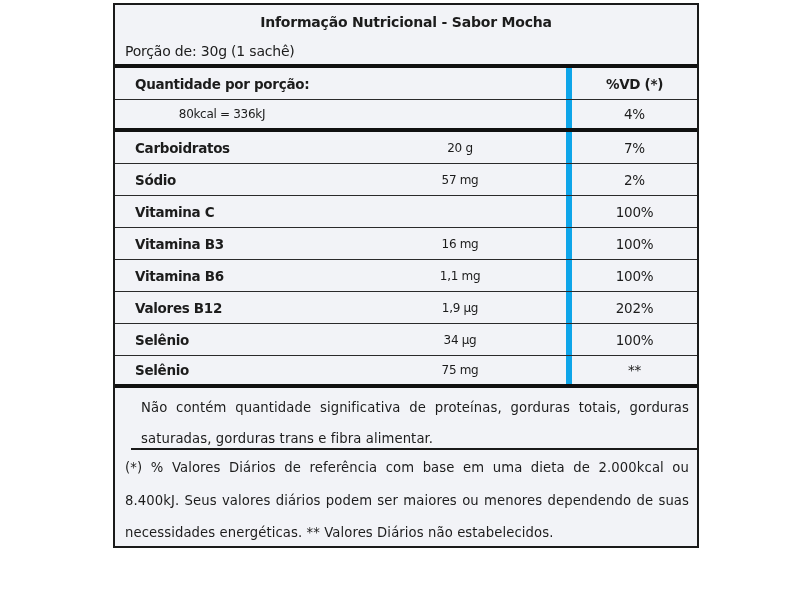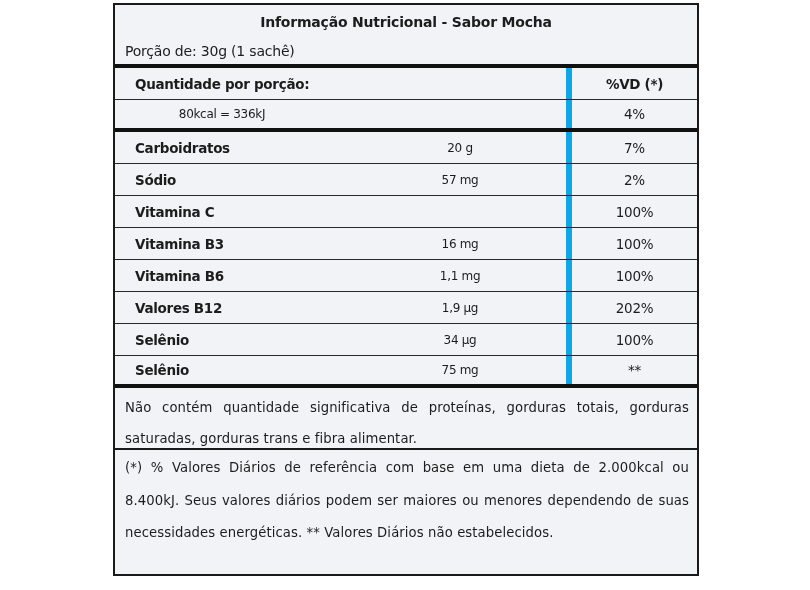--- a/index.html
+++ b/index.html
@@ -86,29 +86,30 @@
     }
     .note-block {
       box-sizing: border-box;
       padding: 4px 8px 6px 10px;
       font-size: 13.2px;
       line-height: 31px;
       text-align: justify;
       letter-spacing: 0.1px;
       border-bottom: 2px solid #1a1a1a;
       height: 62px;
+      margin-left: 16px;
     }
     .footnote-block {
       box-sizing: border-box;
       padding: 2px 8px 4px 10px;
       font-size: 13.2px;
       line-height: 32.5px;
       text-align: justify;
       letter-spacing: 0.1px;
-      height: 124px;
+      height: 96px;
     }
   </style>
 </head>
 <body>
 
 <div class="label">
 
   <div class="row title-row">
     <span>Informação Nutricional - Sabor Mocha</span>
   </div>

